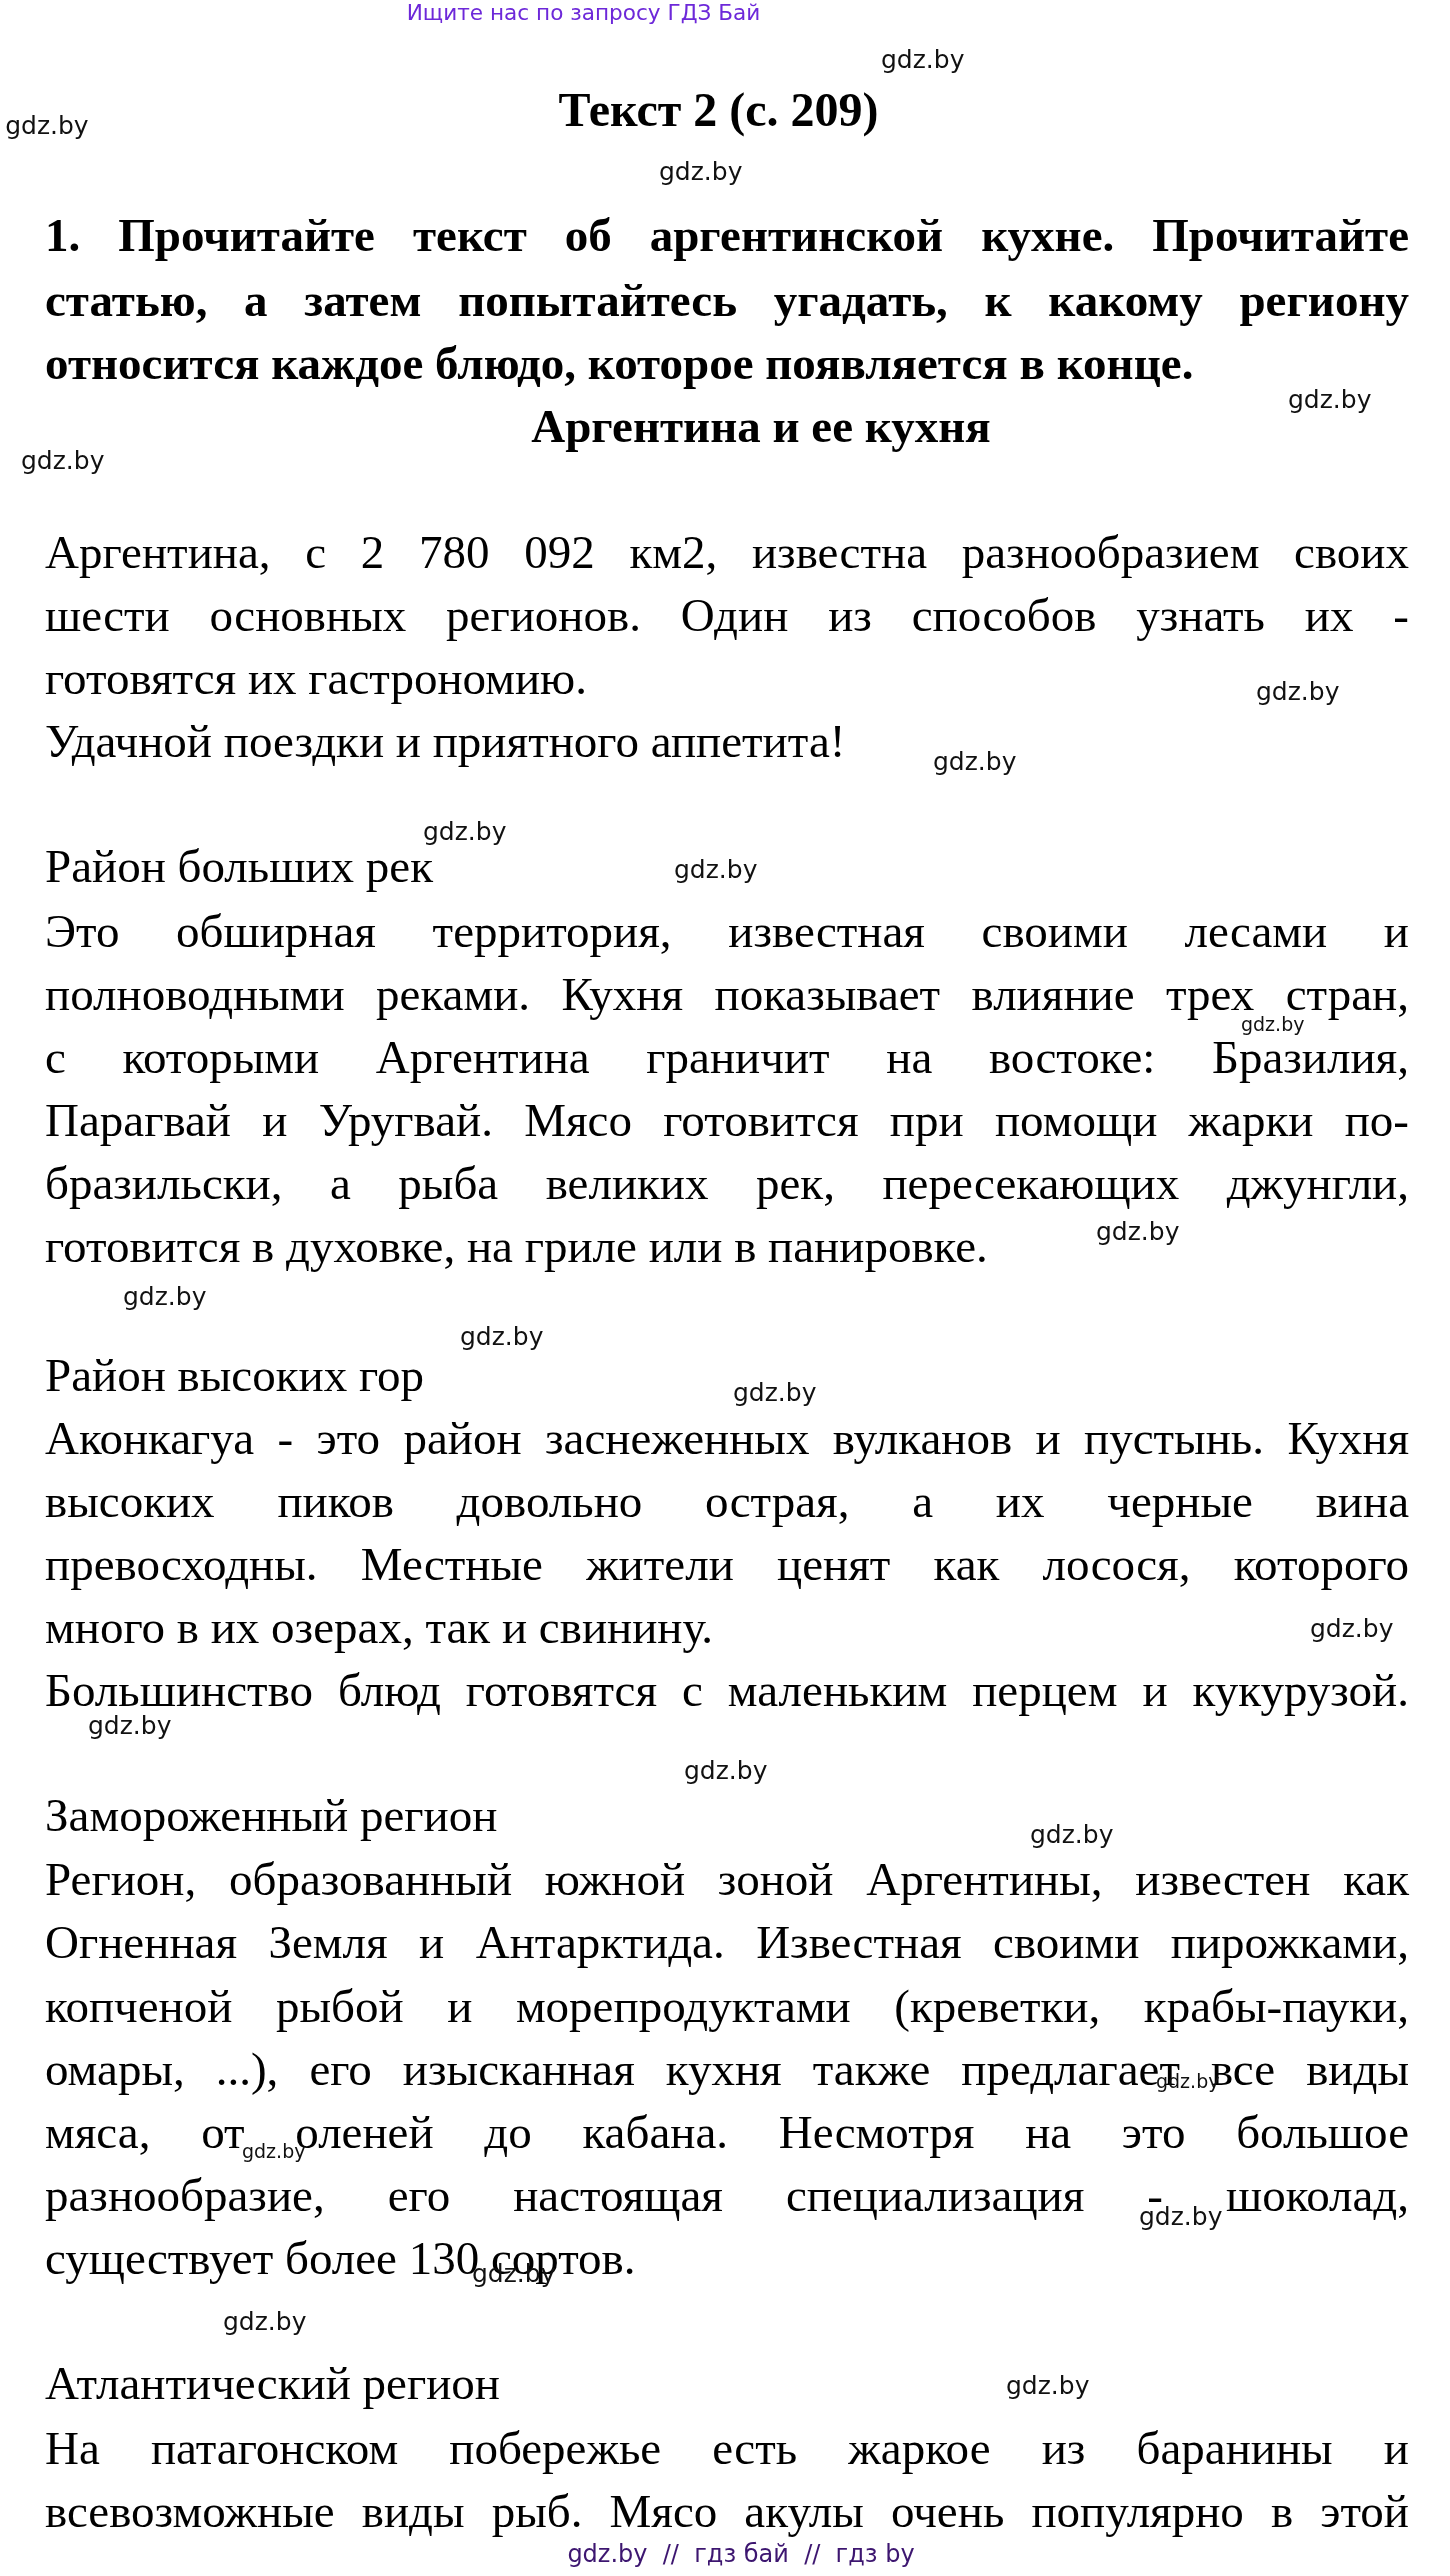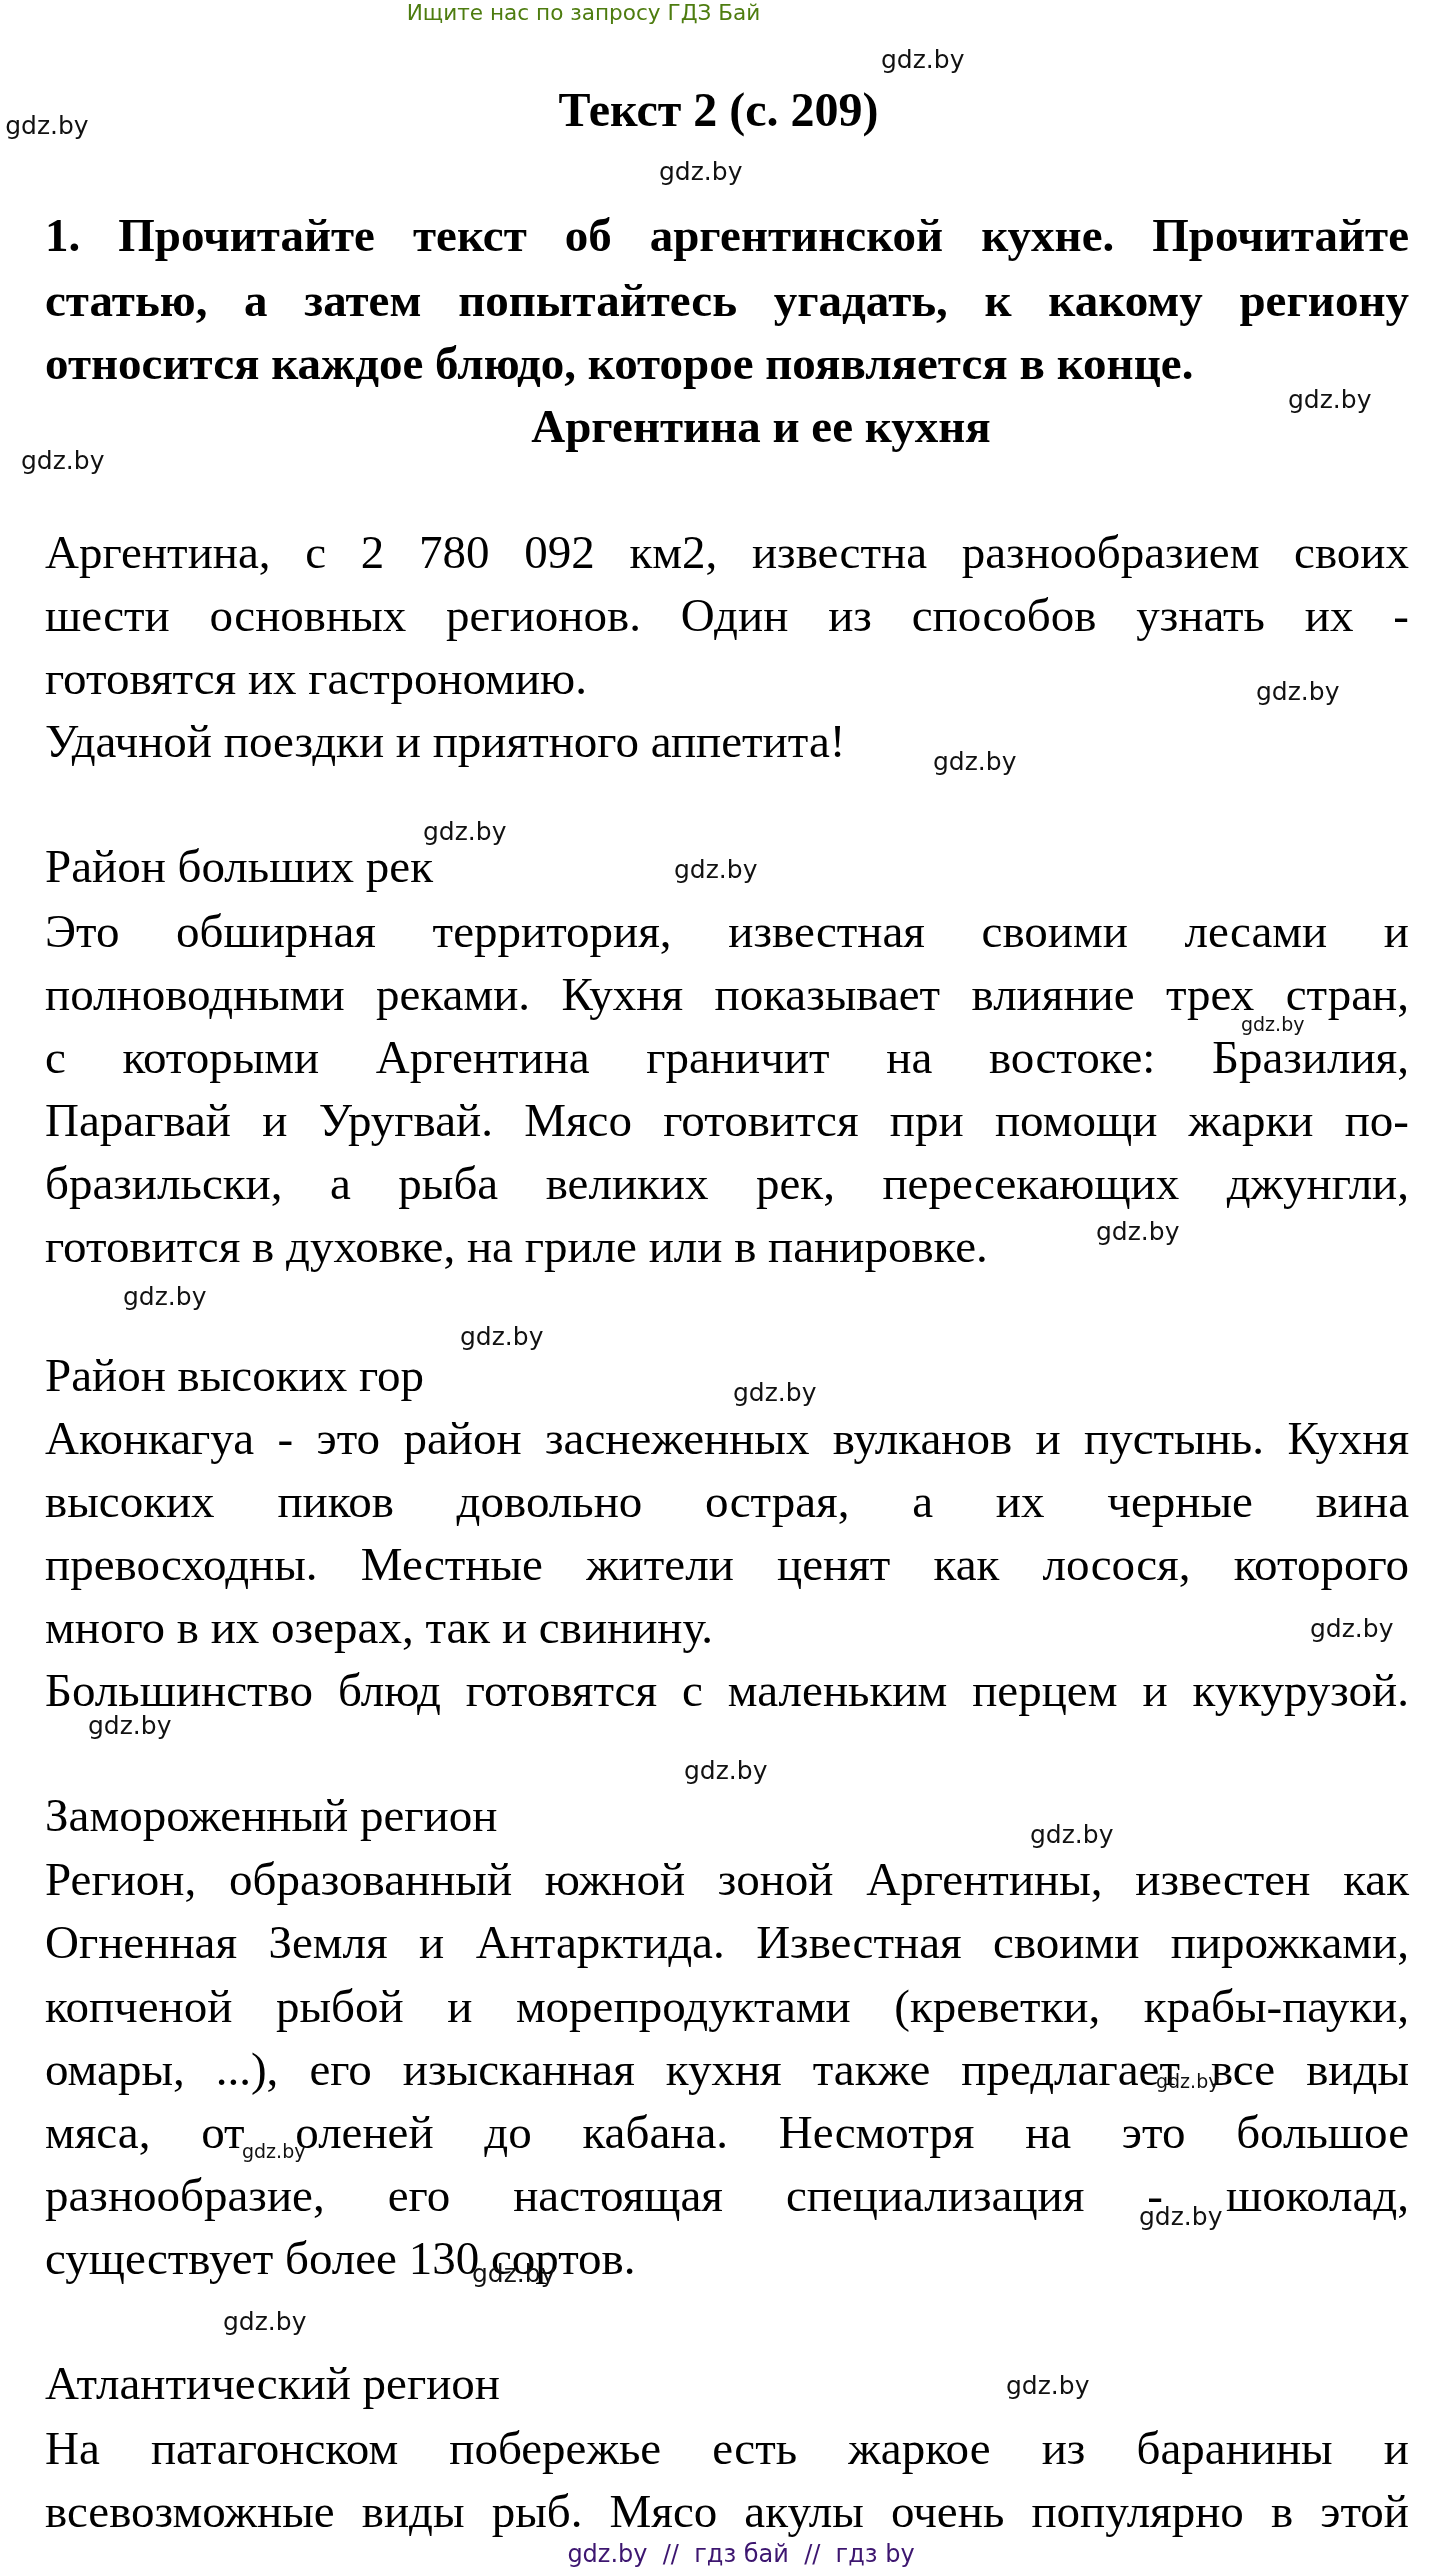--- a/index.html
+++ b/index.html
@@ -1,19 +1,19 @@
 <!DOCTYPE html>
 <html style="font-size:14px"><head>
 <meta charset="utf-8">
 <style>
   html, body { margin:0; padding:0; background:#ffffff; }
   body { width:1450px; height:2576px; position:relative; overflow:hidden; }
   .abs { position:absolute; white-space:nowrap; }
   .top-link { left:0; width:1167px; text-align:center; top:0; height:26px; line-height:26px;
-    font-family:"DejaVu Sans", sans-serif; font-size:21.6px; color:#4d7c0f; }
+    font-family:"DejaVu Sans", sans-serif; font-size:21.6px; color:#6d28d9; }
   .title { left:0; width:1437px; text-align:center; top:80px; line-height:60px;
     font-family:"Liberation Serif", serif; font-weight:bold; font-size:48px; color:#000; }
   .serif { font-family:"Liberation Serif", serif; color:#000; }
   .bold-line { left:45px; width:1364px; font-size:47px; font-weight:bold; line-height:63px; height:63px;
     text-align:justify; text-align-last:justify; }
   .bold-line.last { text-align-last:left; }
   .subtitle { left:0; width:1450px; text-align:center; font-size:47px; font-weight:bold; line-height:63px;margin-left:36px; }
   .line { left:45px; width:1364px; font-size:47px; line-height:63px; height:63px;
     text-align:justify; text-align-last:justify; }
   .line.last { text-align-last:left; }

